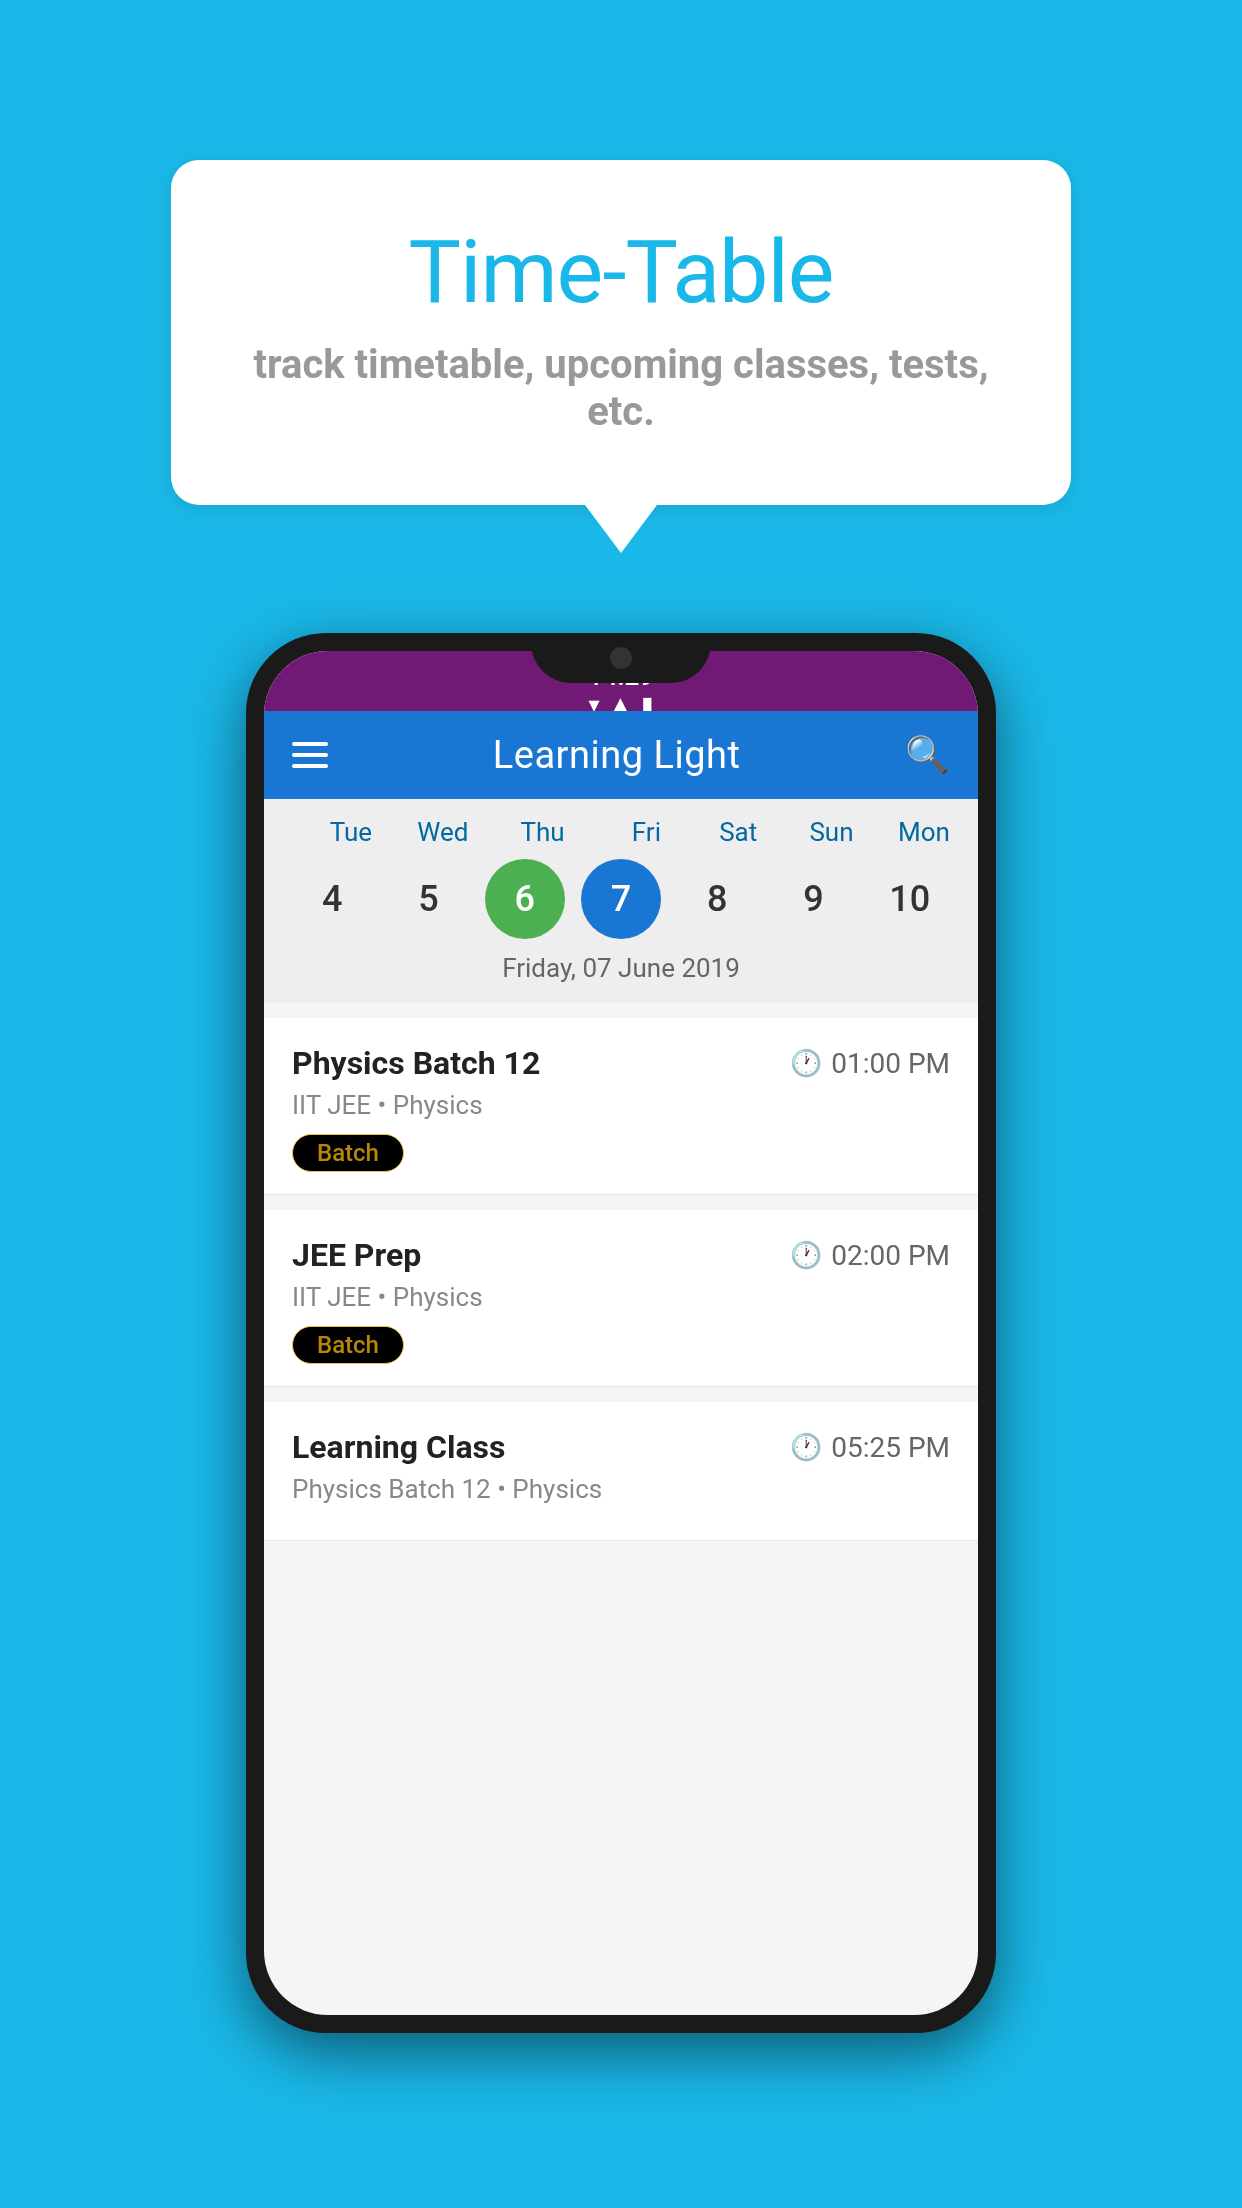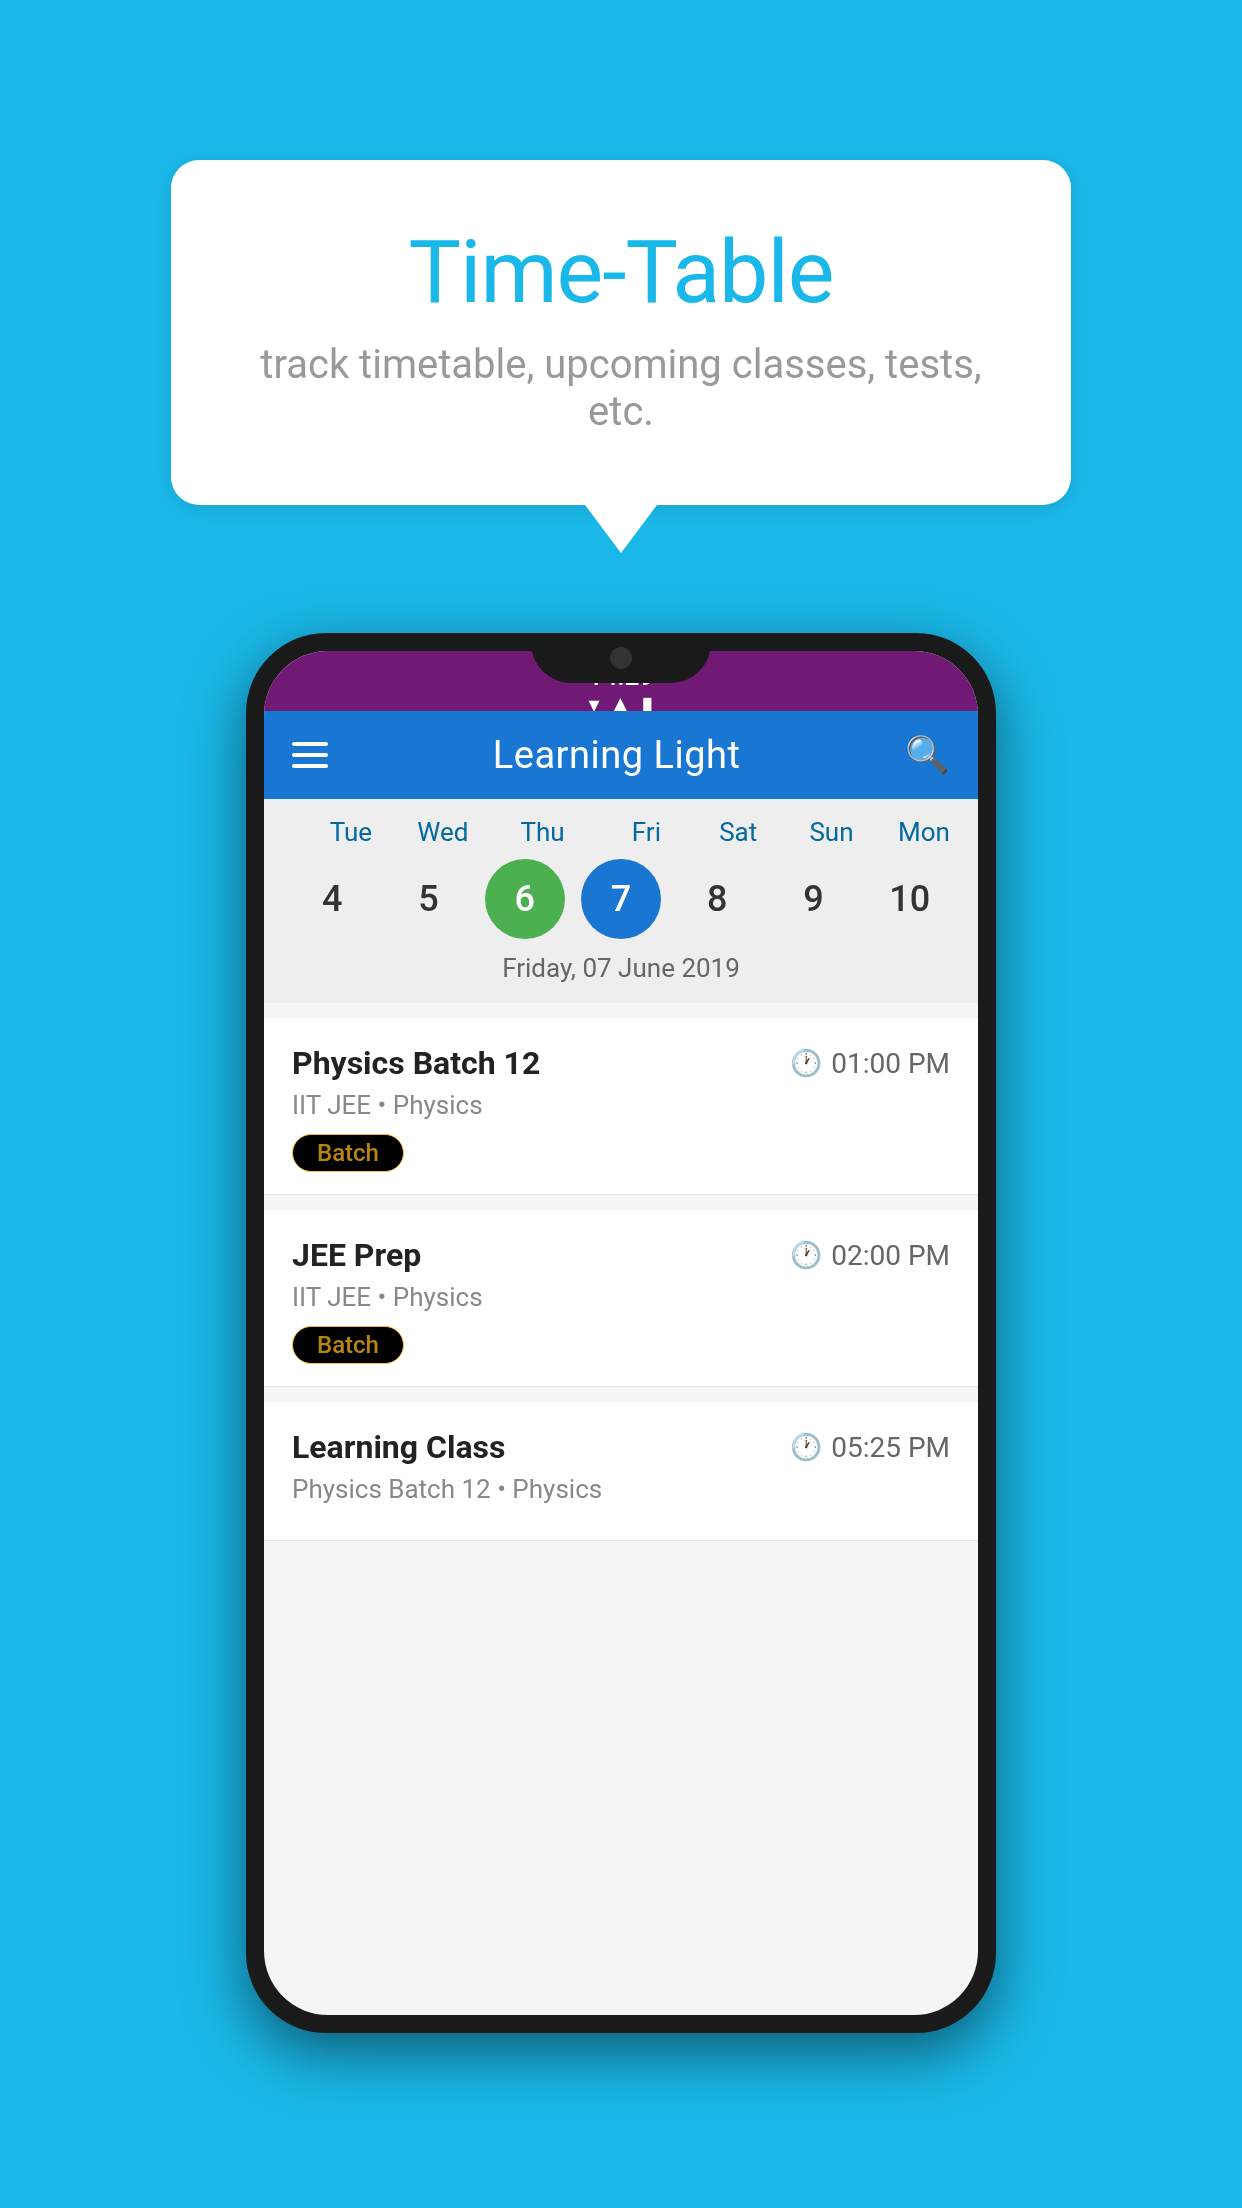--- a/index.html
+++ b/index.html
@@ -35,21 +35,21 @@
       color: #1ab8e8;
       font-size: 88px;
       font-weight: 400;
       letter-spacing: -1px;
       margin-bottom: 18px;
     }
 
     .speech-bubble-sub {
       color: #999;
       font-size: 40px;
-      font-weight: 400;
+      font-weight: 700;
     }
 
     .speech-bubble-arrow {
       width: 0;
       height: 0;
       border-left: 36px solid transparent;
       border-right: 36px solid transparent;
       border-top: 48px solid white;
       margin: 0 auto;
     }

